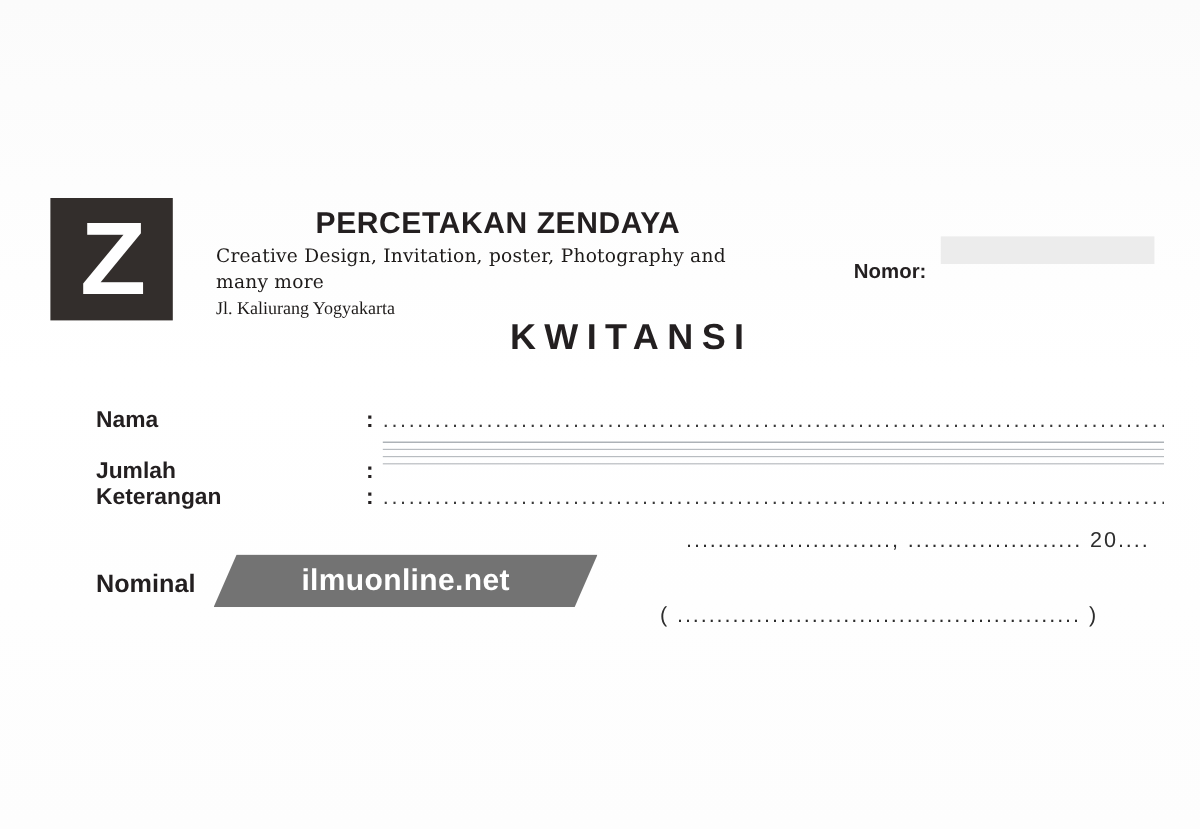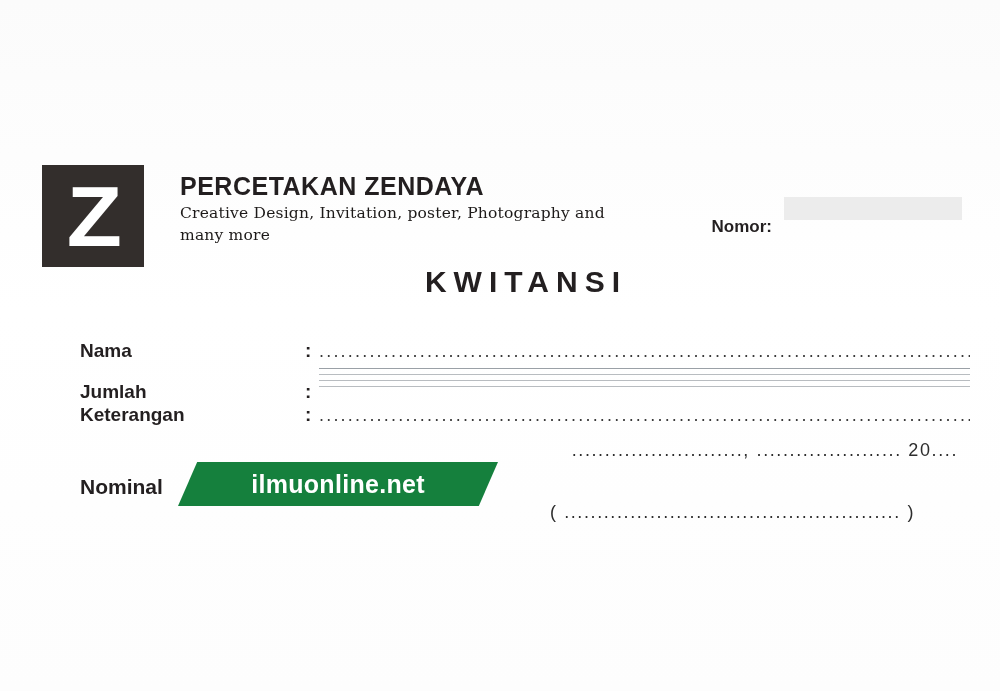--- a/index.html
+++ b/index.html
@@ -69,20 +69,21 @@
     top: 32px;
     width: 470px;
   }
   .company-name {
     font-family: "Liberation Sans", sans-serif;
     font-weight: bold;
     font-size: 25px;
     letter-spacing: 0.5px;
     color: #231f20;
     line-height: 29px;
+    text-align: center;
   }
   .company-tagline {
     font-family: "DejaVu Serif", serif;
     font-size: 15.5px;
     color: #1d1a19;
     line-height: 22px;
     margin-top: 1px;
     letter-spacing: 0.2px;
   }
   .company-address {
@@ -222,21 +223,21 @@
     font-weight: bold;
     font-size: 21px;
     color: #231f20;
   }
   .watermark-banner {
     position: absolute;
     left: 148px;
     top: 322px;
     width: 320px;
     height: 44px;
-    background: #15803d;
+    background: #737373;
     clip-path: polygon(6% 0%, 100% 0%, 94% 100%, 0% 100%);
     display: flex;
     align-items: center;
     justify-content: center;
   }
   .watermark-text {
     font-family: "Liberation Sans", sans-serif;
     font-weight: bold;
     font-size: 25px;
     color: #ffffff;
@@ -263,20 +264,21 @@
 
   <div class="receipt">
 
     <div class="logo-box">
       <span class="logo-letter">Z</span>
     </div>
 
     <div class="company">
       <div class="company-name">PERCETAKAN ZENDAYA</div>
       <div class="company-tagline">Creative Design, Invitation, poster, Photography and many more</div>
+      <div class="company-address">Jl. Kaliurang Yogyakarta</div>
     </div>
 
     <div class="nomor-wrap">
       <span class="nomor-label">Nomor:</span>
       <input class="nomor-input" type="text" value="" style="">
     </div>
 
     <div class="title">KWITANSI</div>
 
 

